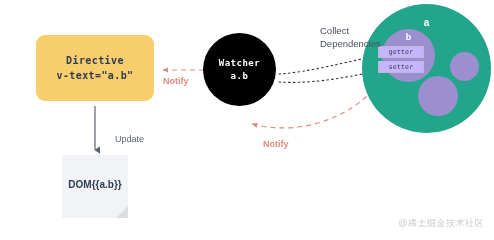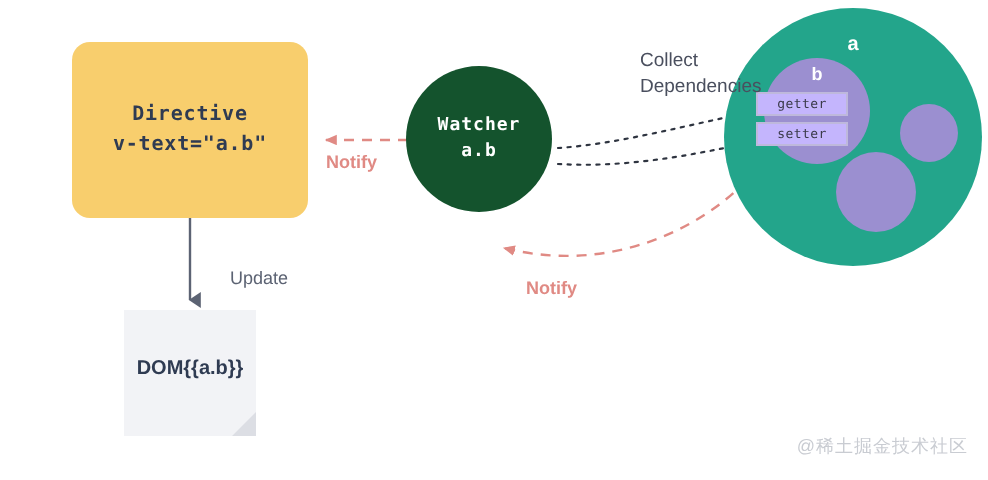--- a/index.html
+++ b/index.html
@@ -20,23 +20,23 @@
     left: 0;
     top: 0;
     width: 494px;
     height: 237px;
   }
 
   
   .directive-box {
     position: absolute;
     left: 36px;
-    top: 21px;
+    top: 35px;
     width: 118px;
-    height: 88px;
+    height: 66px;
     background: #F8CE6D;
     border-radius: 9px;
     display: flex;
     flex-direction: column;
     align-items: center;
     justify-content: center;
     box-sizing: border-box;
   }
   .directive-line {
     font-family: "DejaVu Sans Mono", monospace;
@@ -90,21 +90,21 @@
   }
 
   
   .watcher-circle {
     position: absolute;
     left: 203px;
     top: 33px;
     width: 73px;
     height: 73px;
     border-radius: 50%;
-    background: #14532d;
+    background: #000000;
     display: flex;
     flex-direction: column;
     align-items: center;
     justify-content: center;
   }
   .watcher-line {
     font-family: "DejaVu Sans Mono", monospace;
     font-size: 9px;
     font-weight: bold;
     color: #FFFFFF;

